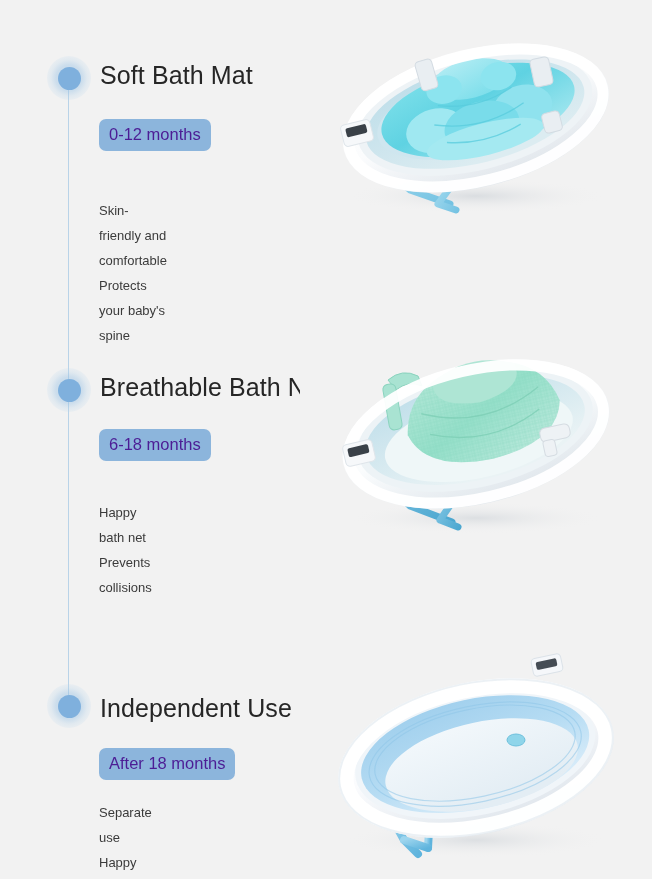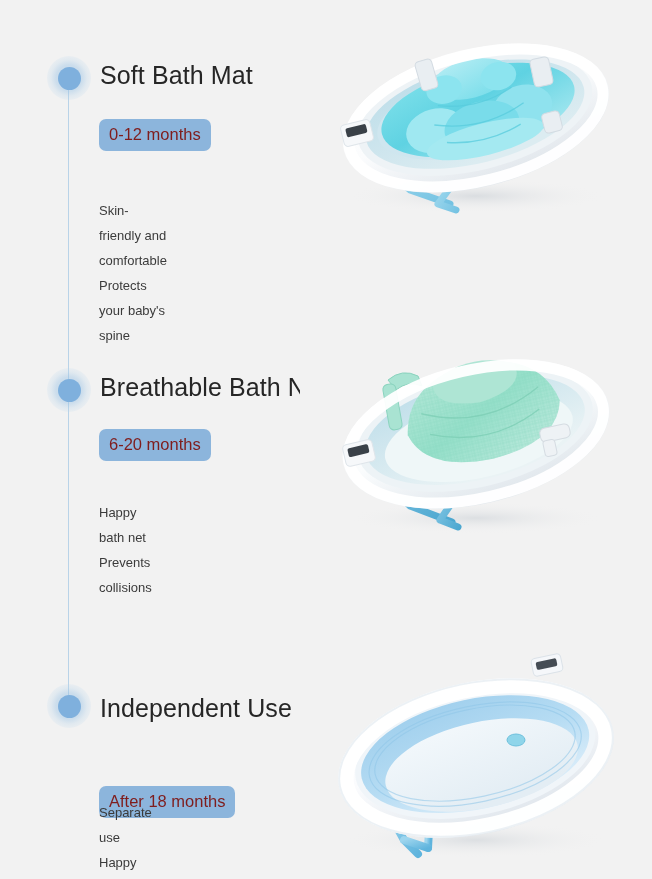--- a/index.html
+++ b/index.html
@@ -68,21 +68,21 @@
     color: #262626;
     letter-spacing: 0.1px;
     white-space: nowrap;
   }
 
   .badge {
     position: absolute;
     left: 99px;
     display: inline-block;
     background: #8cb5dc;
-    color: #7f1d1d;
+    color: #4c1d95;
     font-size: 16.5px;
     line-height: 1;
     padding: 7px 10px 8px 10px;
     border-radius: 7px;
     white-space: nowrap;
   }
 
   .section-desc {
     position: absolute;
     left: 99px;
@@ -192,21 +192,21 @@
         <rect x="42" y="104" width="30" height="22" rx="4" fill="#f6f8fa" stroke="#dfe5ea" stroke-width="1" transform="rotate(-14 57 115)"></rect>
         <rect x="46" y="108" width="21" height="9" rx="2" fill="#3a4148" transform="rotate(-14 57 113)"></rect>
       </g>
     </svg>
   </div>
 
   <div class="marker" style="top:368px;"></div>
 
   <div class="section">
     <div class="section-title" style="top:373px;">Breathable Bath Net</div>
-    <div class="badge" style="top:429px;">6-20 months</div>
+    <div class="badge" style="top:429px;">6-18 months</div>
     <div class="section-desc" style="top:500px;">Happy bath net
 Prevents collisions</div>
   </div>
 
   <div class="product-photo" style="left:300px; top:330px; width:352px; height:212px;">
     <svg width="352" height="212" viewBox="0 0 352 212" xmlns="http://www.w3.org/2000/svg" aria-hidden="true">
       <defs>
         <linearGradient id="p2shell" x1="0" y1="0" x2="0.3" y2="1">
           <stop offset="0" stop-color="#ffffff"></stop>
           <stop offset="0.55" stop-color="#fafcfd"></stop>
@@ -278,21 +278,21 @@
         <rect x="44" y="112" width="30" height="22" rx="4" fill="#f6f8fa" stroke="#dfe5ea" stroke-width="1" transform="rotate(-13 59 123)"></rect>
         <rect x="48" y="116" width="21" height="9" rx="2" fill="#3a4148" transform="rotate(-13 59 121)"></rect>
       </g>
     </svg>
   </div>
 
   <div class="marker" style="top:684px;"></div>
 
   <div class="section">
     <div class="section-title" style="top:694px;">Independent Use</div>
-    <div class="badge" style="top:786px;text-align:right;">After 18 months</div>
+    <div class="badge" style="top:748px;text-align:right;">After 18 months</div>
     <div class="section-desc" style="top:800px;">Separate use
 Happy Bathing</div>
   </div>
 
   <div class="product-photo" style="left:300px; top:640px; width:352px; height:232px;">
     <svg width="352" height="232" viewBox="0 0 352 232" xmlns="http://www.w3.org/2000/svg" aria-hidden="true">
       <defs>
         <linearGradient id="p3shell" x1="0" y1="0" x2="0.3" y2="1">
           <stop offset="0" stop-color="#ffffff"></stop>
           <stop offset="0.5" stop-color="#fafbfd"></stop>

